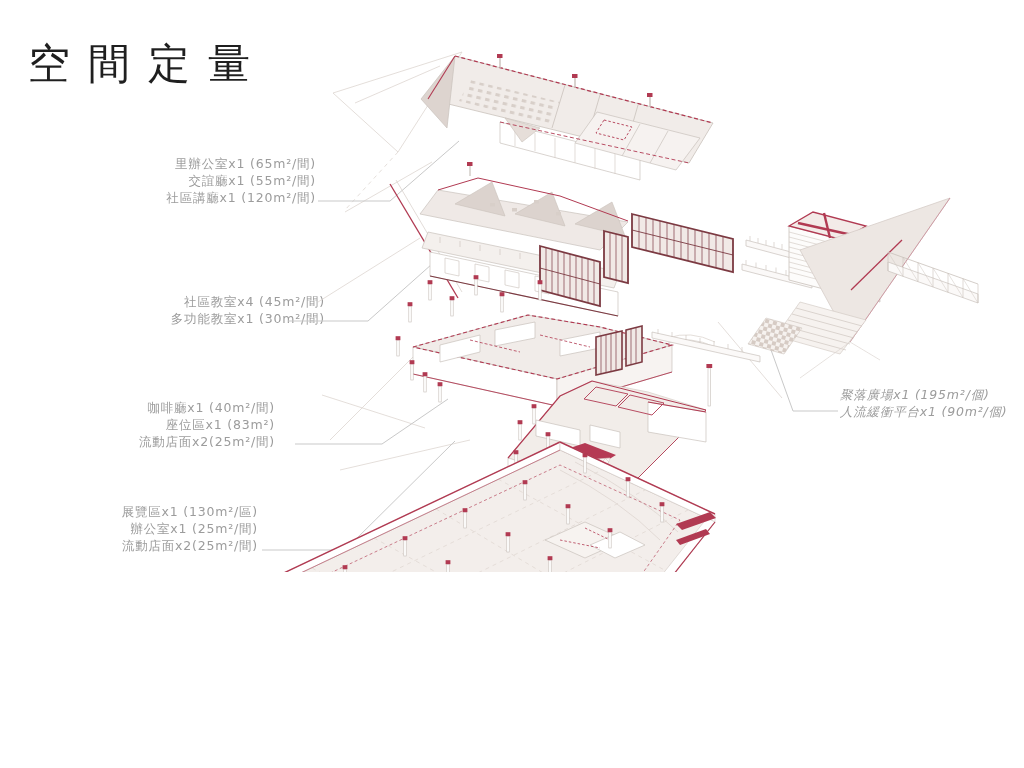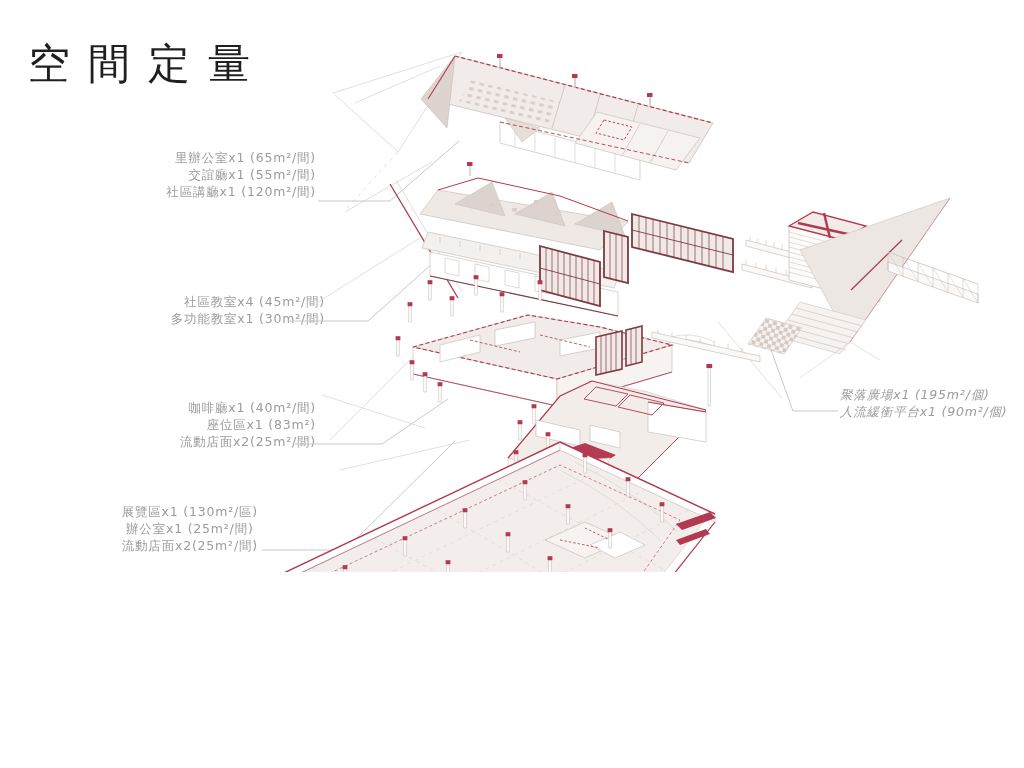--- a/index.html
+++ b/index.html
@@ -13,35 +13,35 @@
   .lbl.right{text-align:left;font-style:italic;}
   svg{position:absolute;left:0;top:0;}
 </style>
 </head>
 <body>
 
 <div class="stage">
 
   <h1 class="title">空間定量</h1>
 
-  <div class="lbl left" style="right:708px;top:149px;">
+  <div class="lbl left" style="right:708px;top:155px;">
     <div>里辦公室x1 (65m²/間)</div>
     <div>交誼廳x1 (55m²/間)</div>
     <div>社區講廳x1 (120m²/間)</div>
   </div>
   <div class="lbl left" style="right:699px;top:293px;">
     <div>社區教室x4 (45m²/間)</div>
     <div>多功能教室x1 (30m²/間)</div>
   </div>
-  <div class="lbl left" style="right:708px;top:399px;">
+  <div class="lbl left" style="right:749px;top:399px;">
     <div>咖啡廳x1 (40m²/間)</div>
     <div>座位區x1 (83m²)</div>
     <div>流動店面x2(25m²/間)</div>
   </div>
-  <div class="lbl left" style="right:766px;top:503px;text-align:center;">
+  <div class="lbl left" style="right:766px;top:503px;">
     <div>展覽區x1 (130m²/區)</div>
     <div>辦公室x1 (25m²/間)</div>
     <div>流動店面x2(25m²/間)</div>
   </div>
   <div class="lbl right" style="left:840px;top:386px;">
     <div>聚落廣場x1 (195m²/個)</div>
     <div>人流緩衝平台x1 (90m²/個)</div>
   </div>
 
   <svg width="1024" height="768" viewBox="0 0 1024 768">

